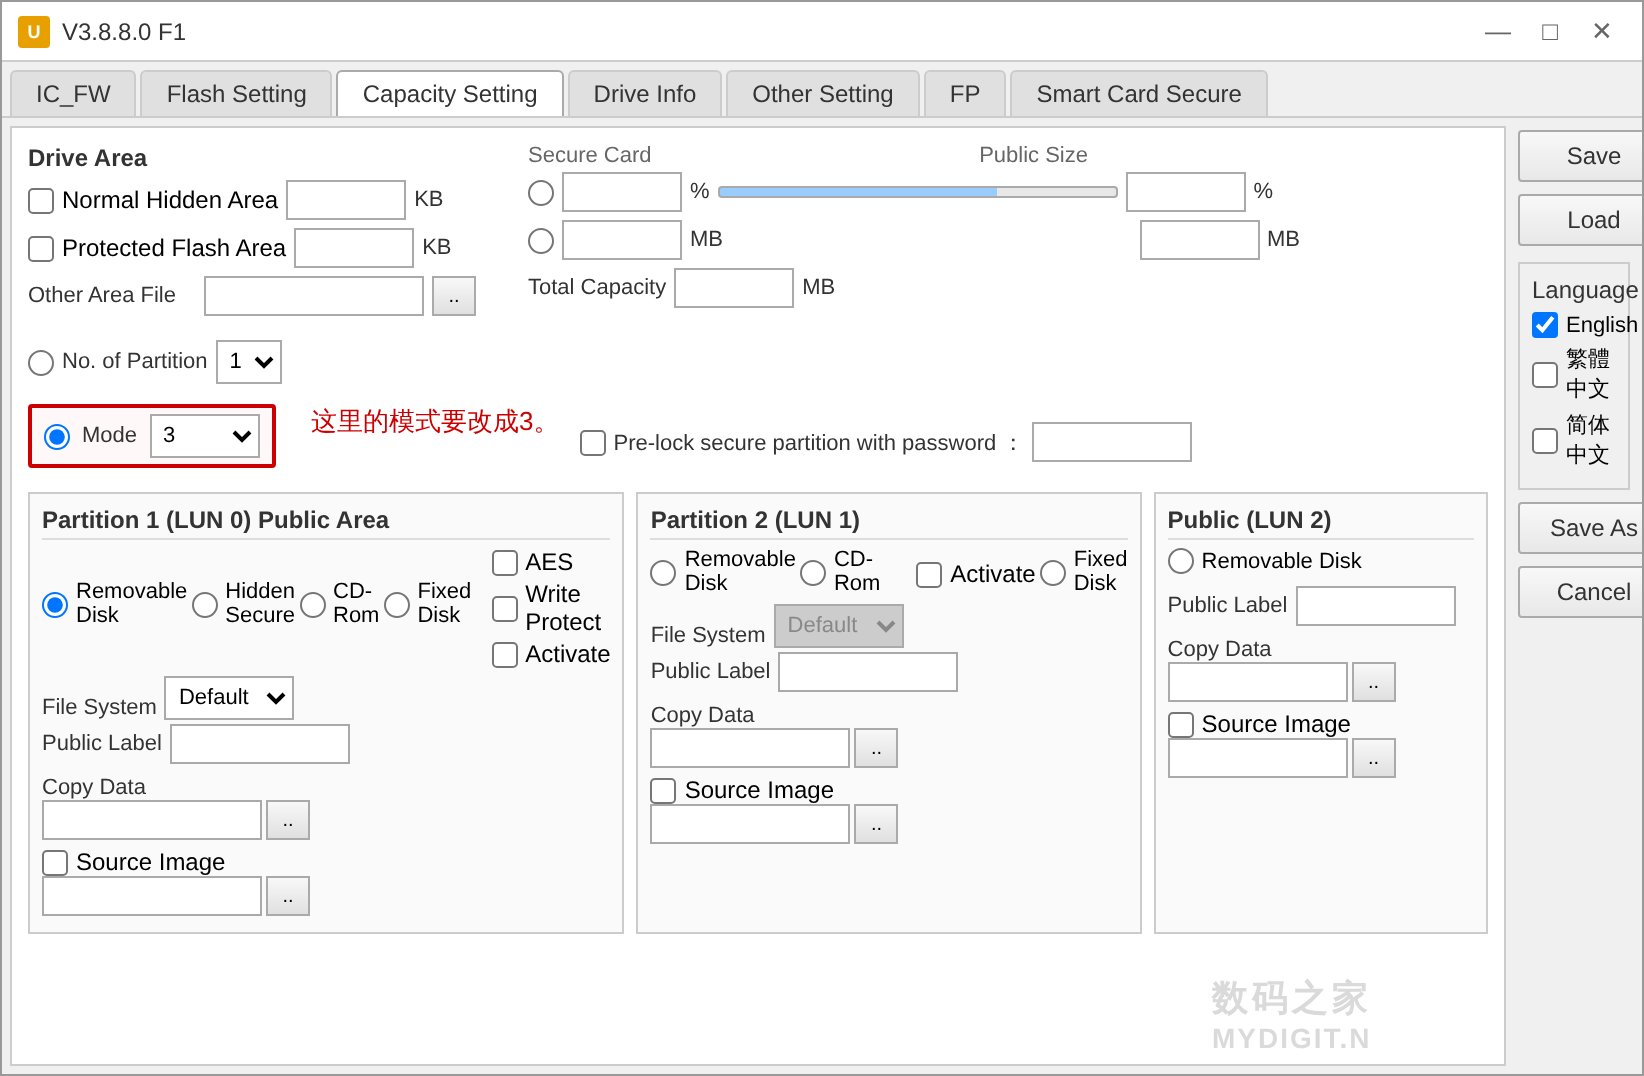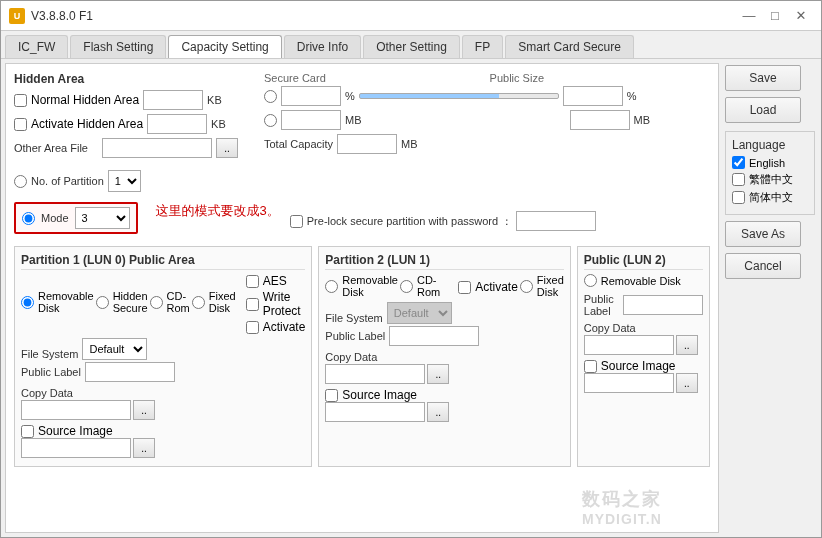--- a/index.html
+++ b/index.html
@@ -98,21 +98,21 @@
       flex: 1;
       padding: 8px;
       overflow-y: auto;
       background: #fff;
       border: 1px solid #ccc;
       margin: 4px;
       margin-right: 0;
     }
 
     .right-panel {
-      width: 102px;
+      width: 68px;
       padding: 6px;
       display: flex;
       flex-direction: column;
       gap: 6px;
       flex-shrink: 0;
     }
 
     .btn {
       width: 76px;
       height: 26px;
@@ -352,33 +352,33 @@
     <div class="tab">Other Setting</div>
     <div class="tab">FP</div>
     <div class="tab">Smart Card Secure</div>
   </div>
 
   <div class="content-area">
     <div class="main-panel">
 
       <div class="hidden-area-section">
         <div class="hidden-left">
-          <div class="section-title">Hidden Area</div>
+          <div class="section-title">Drive Area</div>
           <div class="field-row">
             <label class="checkbox-label">
               <input type="checkbox" style="">
               <span>Normal Hidden Area</span>
             </label>
             <input type="text" class="small-input" value="" style="">
             <span class="unit-label">KB</span>
           </div>
           <div class="field-row">
             <label class="checkbox-label">
               <input type="checkbox" style="">
-              <span>Activate Hidden Area</span>
+              <span>Protected Flash Area</span>
             </label>
             <input type="text" class="small-input" value="" style="">
             <span class="unit-label">KB</span>
           </div>
           <div class="field-row">
             <span class="label-text">Other Area File</span>
             <input type="text" class="large-input" value="" style="margin-left: 10px;">
             <button class="dotdot-btn">..</button>
           </div>
         </div>
@@ -590,21 +590,21 @@
             <div class="copy-input-row">
               <input type="text" class="large-input" value="" style="width: 90px;">
               <button class="dotdot-btn">..</button>
             </div>
           </div>
         </div>
 
       </div>
 
       <div style="position:relative;">
-        <div style="position:absolute; bottom:-60px; right:48px; opacity:0.3; pointer-events:none;">
+        <div style="position:absolute; bottom:-60px; right:58px; opacity:0.3; pointer-events:none;">
           <div style="font-size:18px; font-weight:bold; color:#888; letter-spacing:2px;">数码之家</div>
           <div style="font-size:14px; font-weight:bold; color:#888; letter-spacing:1px;">MYDIGIT.N</div>
         </div>
       </div>
     </div>
 
     <div class="right-panel">
       <button class="btn">Save</button>
       <button class="btn">Load</button>
 

